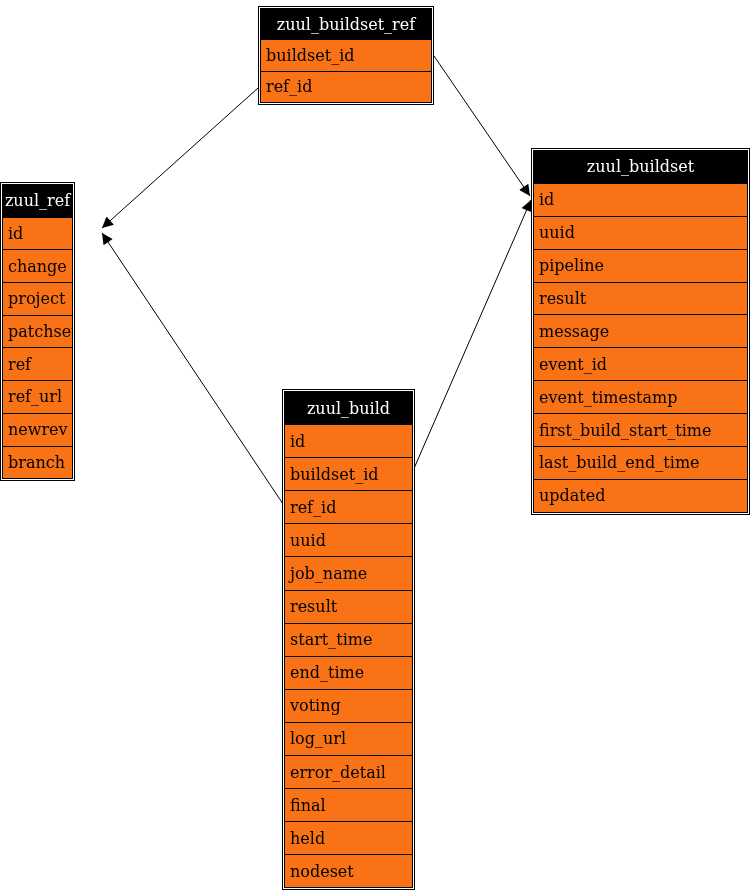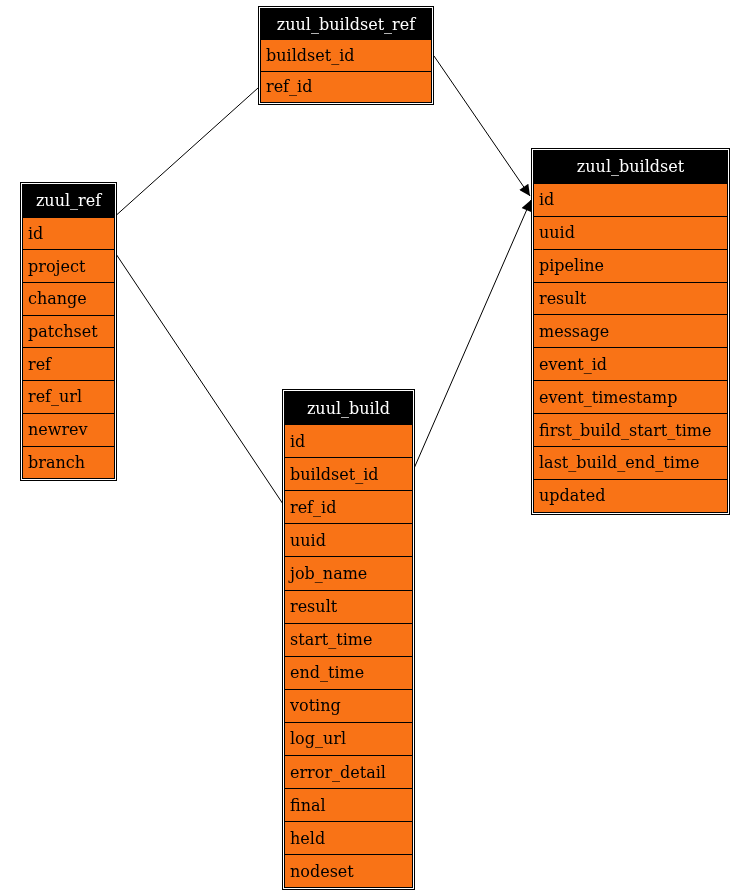--- a/index.html
+++ b/index.html
@@ -62,33 +62,33 @@
     <line x1="412" y1="473" x2="531" y2="200" marker-end="url(#arrow)"></line>
     <line x1="283" y1="504" x2="102" y2="233" marker-end="url(#arrow)"></line>
   </svg>
 
   <div class="tbl" style="left:258px;top:6px;width:176px;--rh:32.3px">
       <div class="cell header">zuul_buildset_ref</div>
       <div class="cell row">buildset_id</div>
       <div class="cell row">ref_id</div>
     </div>
 
-  <div class="tbl" style="left:20px;top:182px;width:97px;--rh:33.7px">
+  <div class="tbl" style="left:0;top:182px;width:75px;--rh:33.7px">
       <div class="cell header">zuul_ref</div>
       <div class="cell row">id</div>
+      <div class="cell row">change</div>
       <div class="cell row">project</div>
-      <div class="cell row">change</div>
       <div class="cell row">patchset</div>
       <div class="cell row">ref</div>
       <div class="cell row">ref_url</div>
       <div class="cell row">newrev</div>
       <div class="cell row">branch</div>
     </div>
 
-  <div class="tbl" style="left:531px;top:148px;width:199px;--rh:33.9px">
+  <div class="tbl" style="left:531px;top:148px;width:219px;--rh:33.9px">
       <div class="cell header">zuul_buildset</div>
       <div class="cell row">id</div>
       <div class="cell row">uuid</div>
       <div class="cell row">pipeline</div>
       <div class="cell row">result</div>
       <div class="cell row">message</div>
       <div class="cell row">event_id</div>
       <div class="cell row">event_timestamp</div>
       <div class="cell row">first_build_start_time</div>
       <div class="cell row">last_build_end_time</div>

